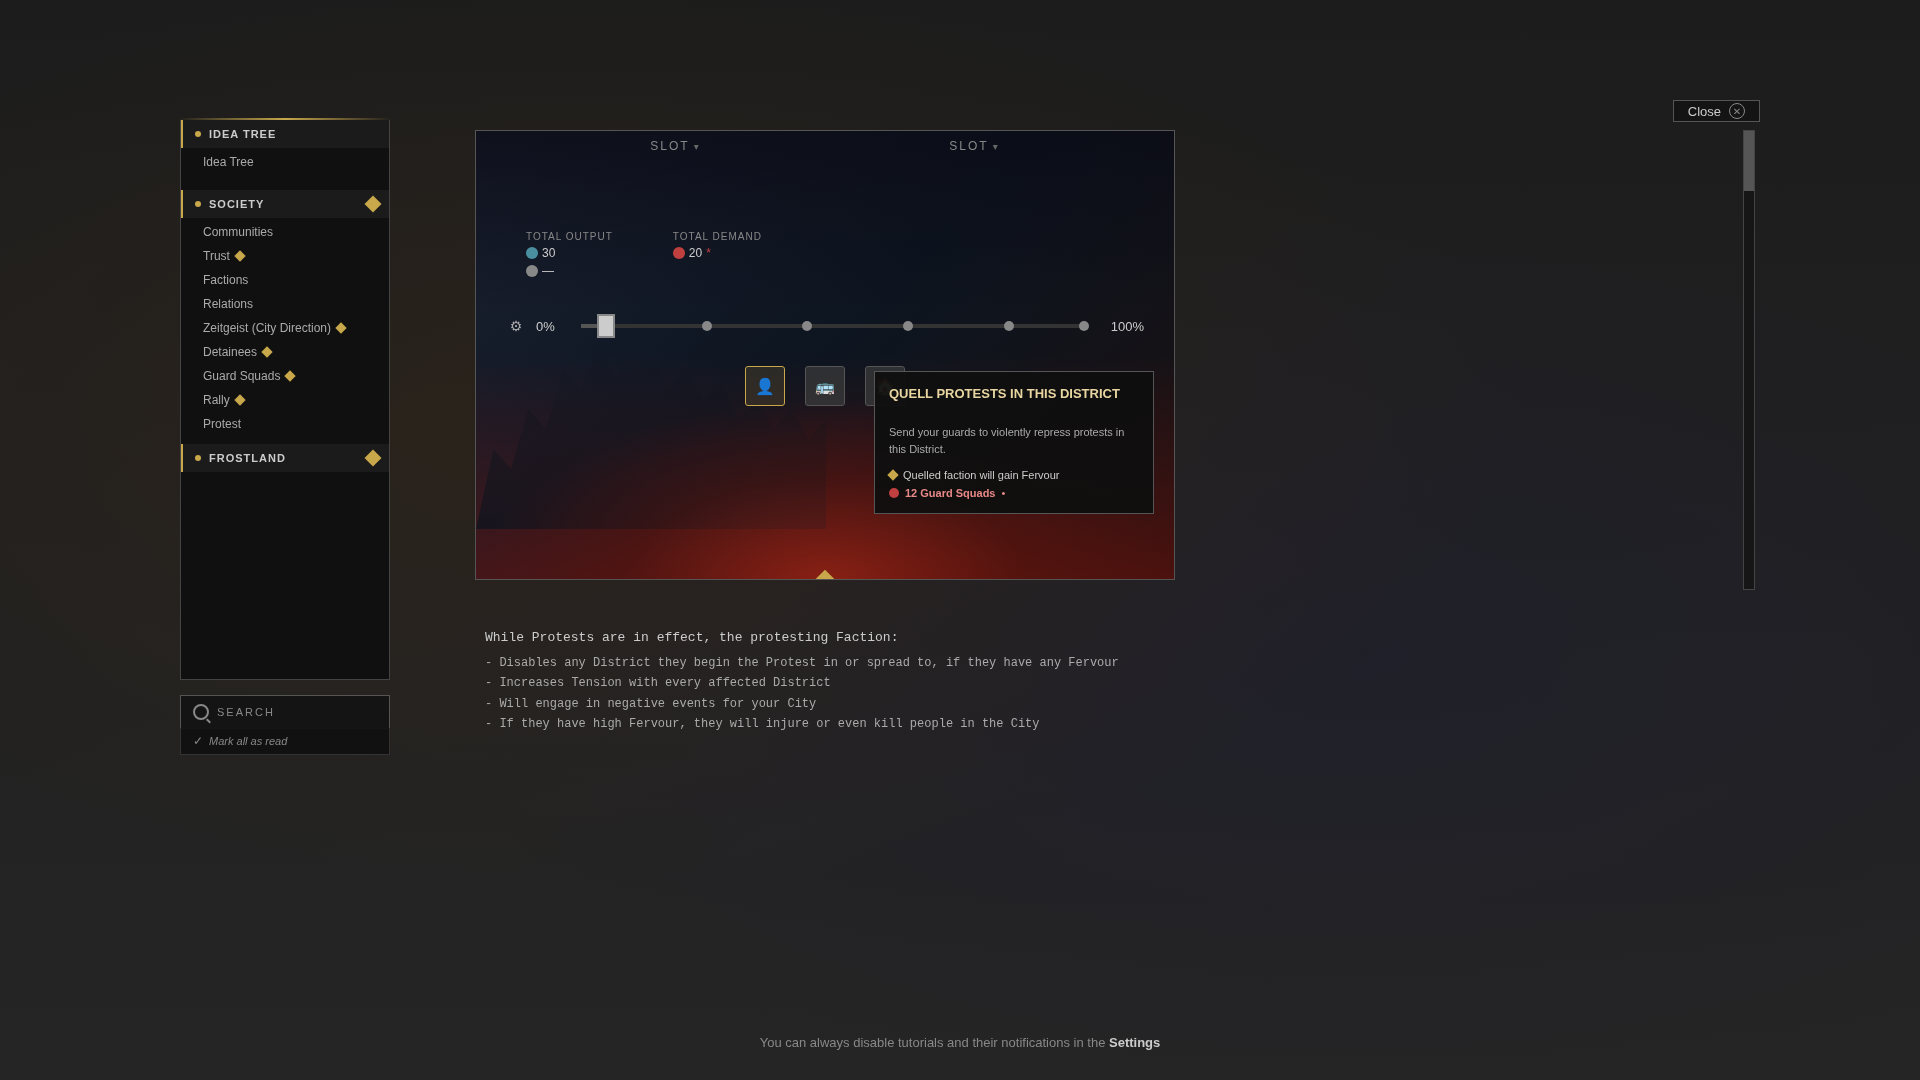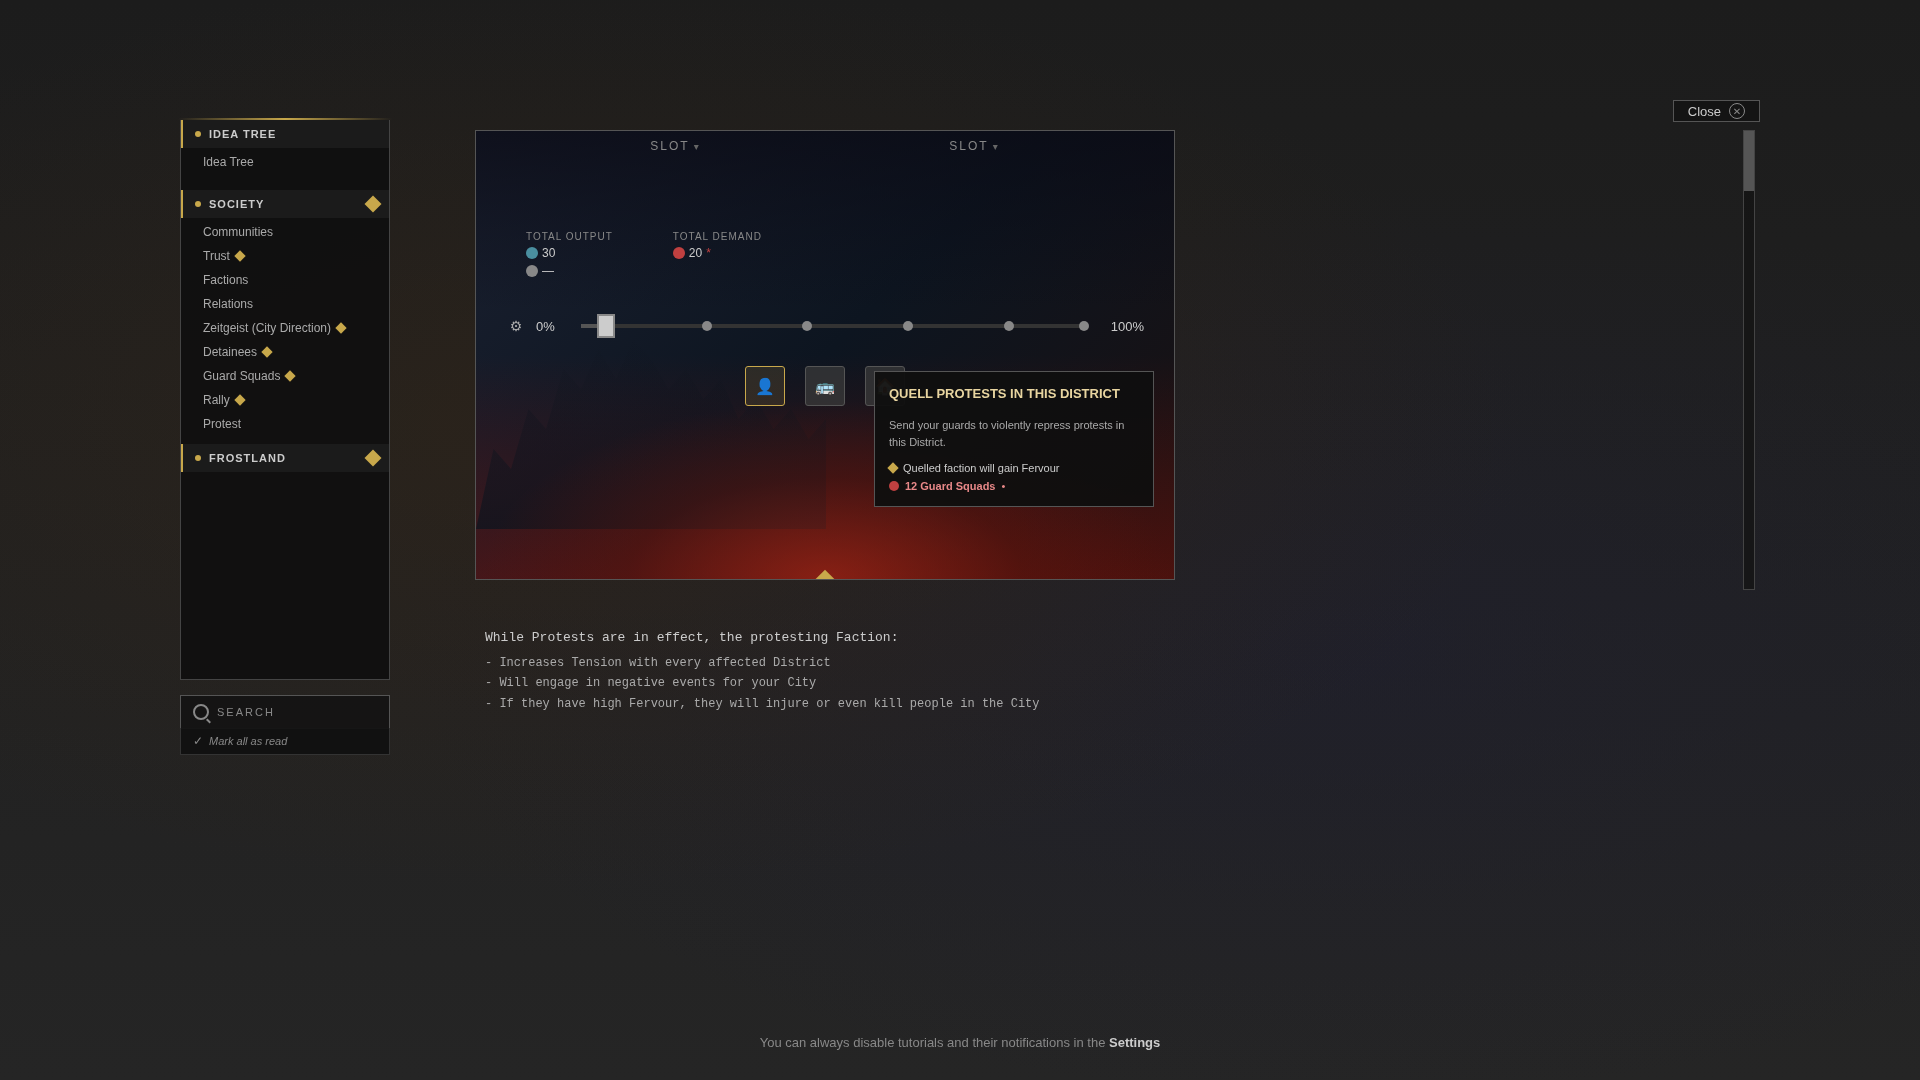--- a/index.html
+++ b/index.html
@@ -419,21 +419,21 @@
       border: 1px solid #555;
       padding: 14px;
       z-index: 10;
     }
 
     .tooltip-title {
       color: #e8d5a0;
       font-size: 13px;
       font-weight: bold;
       text-transform: uppercase;
-      margin-bottom: 16px;
+      margin-bottom: 23px;
     }
 
     .tooltip-desc {
       color: #aaa;
       font-size: 11px;
       line-height: 1.5;
       margin-bottom: 12px;
     }
 
     .tooltip-effect {
@@ -832,20 +832,21 @@
         <span class="tooltip-cost-asterisk">•</span>
       </div>
     </div>
 
     <div class="diamond-connector"></div>
   </div>
 </div>
 
 <div class="description-area">
   <div class="desc-intro">While Protests are in effect, the protesting Faction:</div>
+  <div class="desc-line">- Disables any District they begin the Protest in or spread to, if they have any Fervour</div>
   <div class="desc-line">- Increases Tension with every affected District</div>
   <div class="desc-line">- Will engage in negative events for your City</div>
   <div class="desc-line">- If they have high Fervour, they will injure or even kill people in the City</div>
 </div>
 
 <div class="settings-note">
   <span>You can always disable tutorials and their notifications in the </span><span class="settings-link">Settings</span>
 </div>
 
 </body></html>

